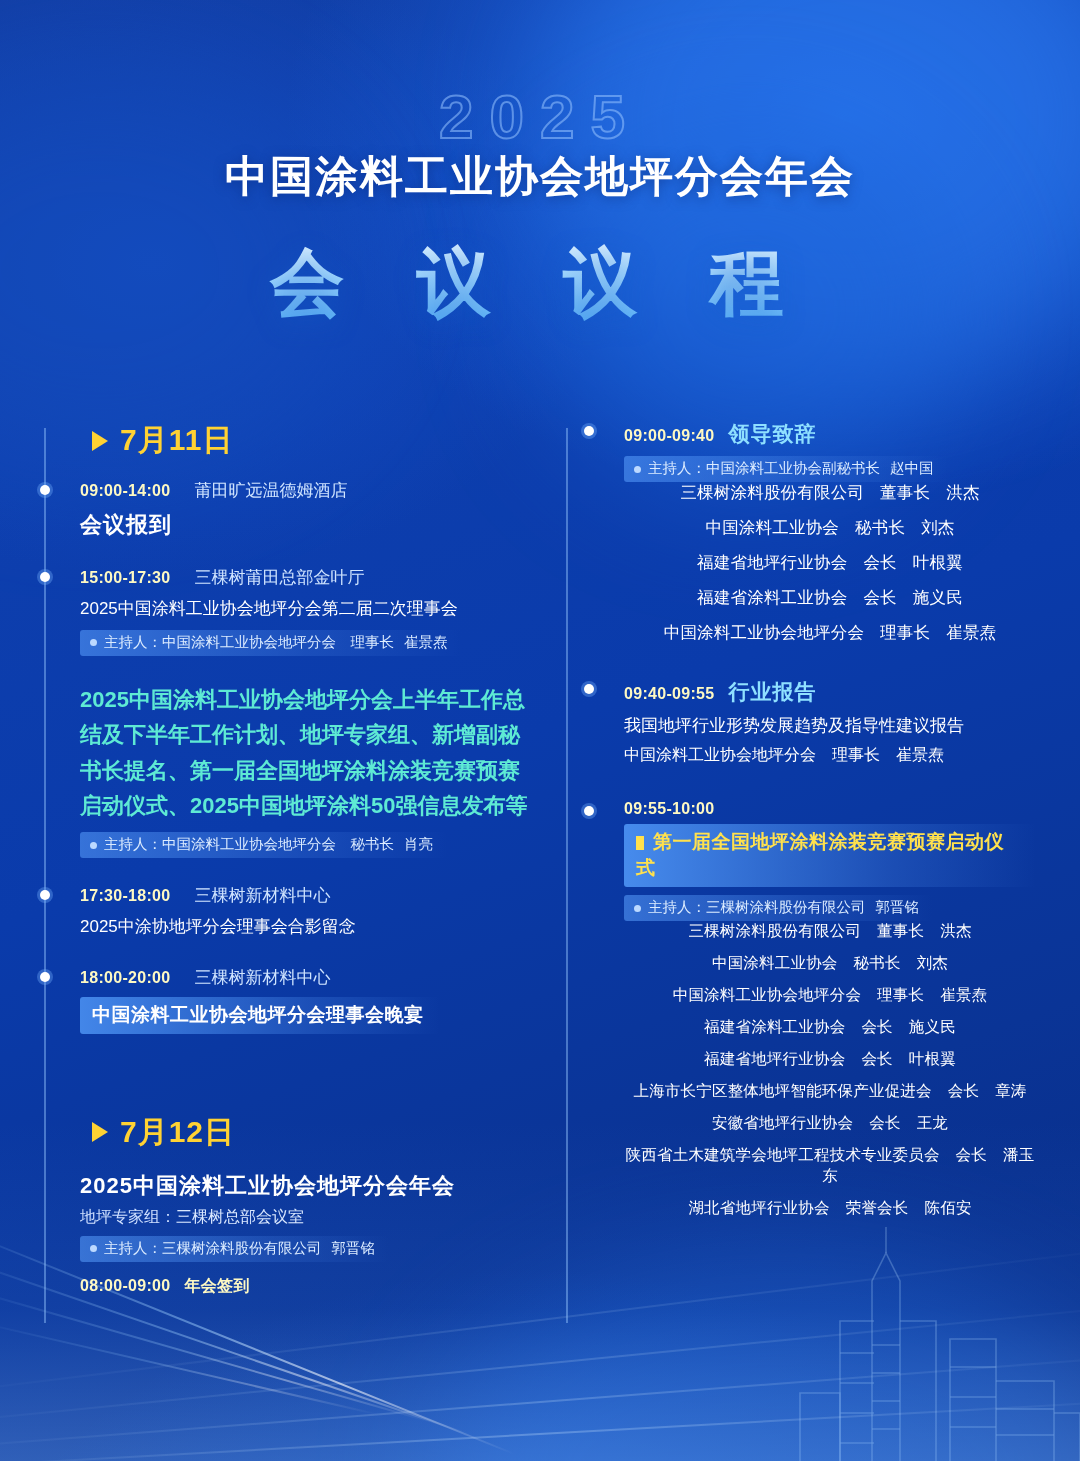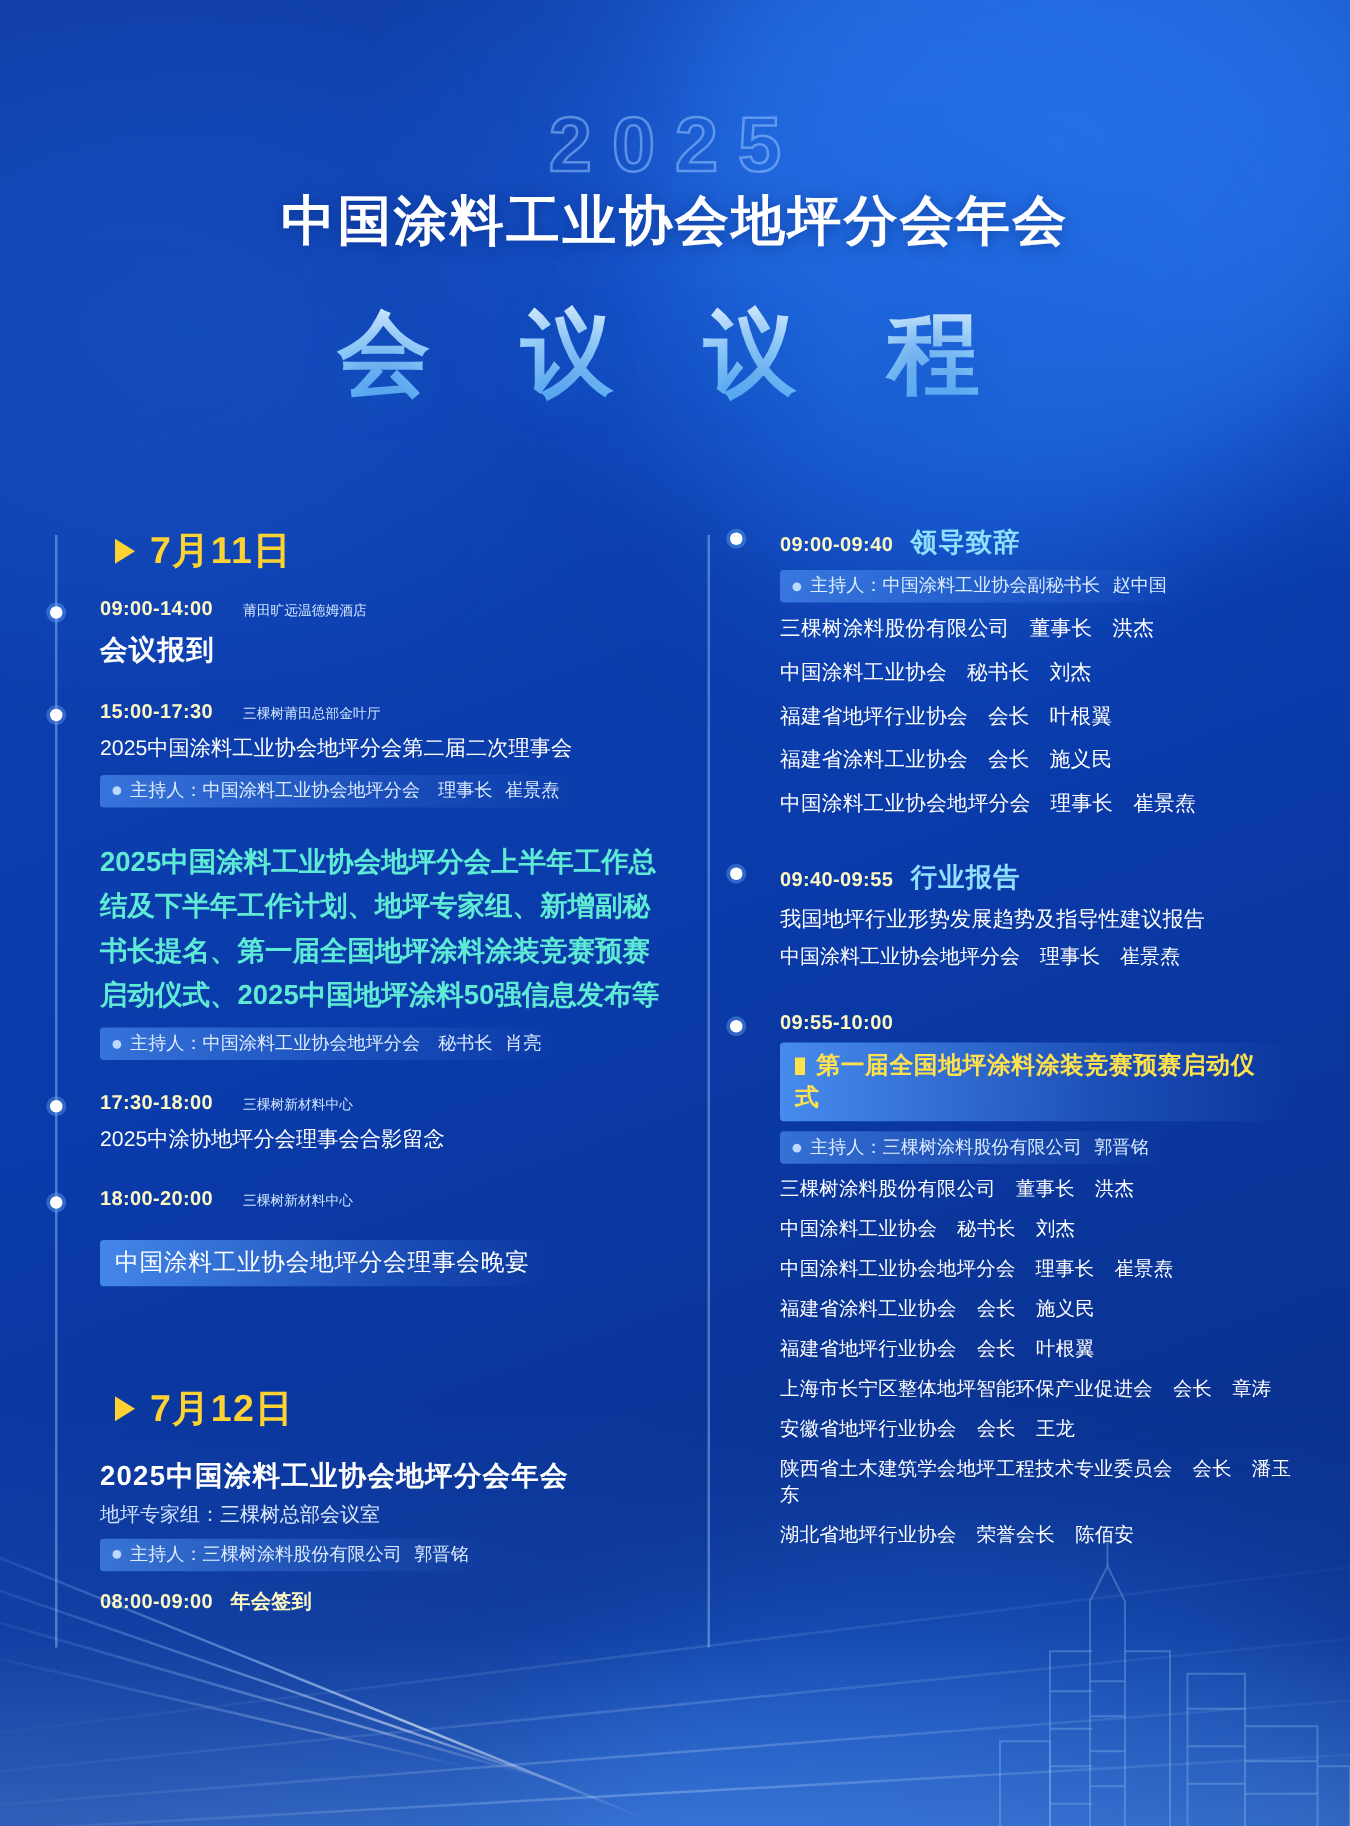--- a/index.html
+++ b/index.html
@@ -99,57 +99,57 @@
   .day-head{display:flex;align-items:center;gap:12px;margin-bottom:18px;padding-left:48px;position:relative;}
   .tri{
     width:0;height:0;border-left:16px solid #ffd233;
     border-top:10px solid transparent;border-bottom:10px solid transparent;
   }
   .day-text{
     font-size:30px;font-weight:700;color:#ffd233;letter-spacing:1px;
   }
 
   .time{font-size:16px;font-weight:700;color:#fef9c3;letter-spacing:.3px;}
-  .venue{font-size:11px;color:#cfe4ff;margin-left:10px;font-weight:400;}
+  .venue{font-size:17px;color:#cfe4ff;margin-left:10px;font-weight:400;}
   .line1{font-size:17px;color:#ffffff;margin-top:7px;line-height:1.5;font-weight:500;}
   .big{font-size:22px;font-weight:700;color:#ffffff;margin-top:8px;letter-spacing:1px;}
   .topic{font-size:21px;font-weight:700;color:#8fe0ff;letter-spacing:1px;}
   .time-row{display:flex;align-items:baseline;gap:14px;flex-wrap:wrap;}
 
   .host{
     display:inline-block;margin-top:8px;
     padding:3px 14px 4px 10px;
     font-size:14.5px;color:#dcecff;
     background:linear-gradient(90deg,rgba(90,160,255,.55) 0%,rgba(70,130,230,.25) 60%,rgba(70,130,230,0) 100%);
     border-radius:3px;
   }
   .host .b{display:inline-block;width:7px;height:7px;border-radius:50%;background:#bcd9ff;margin-right:7px;vertical-align:middle;}
   .host .nm{margin-left:10px;}
 
   .hl{
     display:inline-block;
-    padding:5px 16px 6px 12px;margin-top:23px;
-    font-size:19px;font-weight:400;color:#ffffff;letter-spacing:.5px;
+    padding:5px 16px 6px 12px;margin-top:8px;
+    font-size:19px;font-weight:700;color:#ffffff;letter-spacing:.5px;
     background:linear-gradient(90deg,rgba(86,160,255,.75) 0%,rgba(60,120,220,.35) 65%,rgba(60,120,220,0) 100%);
     border-radius:3px;
   }
   .hl-yellow{
     display:inline-block;
     padding:5px 16px 6px 12px;margin-top:6px;
     font-size:19px;font-weight:700;color:#ffe14d;letter-spacing:.5px;
     background:linear-gradient(90deg,rgba(86,160,255,.8) 0%,rgba(60,120,220,.35) 65%,rgba(60,120,220,0) 100%);
     border-radius:3px;
   }
   .hl-yellow .mk{display:inline-block;width:8px;height:14px;background:#ffe14d;margin-right:9px;vertical-align:-2px;}
 
   .para{font-size:22px;color:#5eead4;line-height:1.62;font-weight:700;}
   .sub{font-size:16px;color:#dbe9ff;margin-top:6px;}
   .sub .lb{color:#cfe0ff;}
 
-  .people{margin-top:10px;}
+  .people{text-align:center;}
   .person{font-size:16.5px;color:#ffffff;margin-bottom:13px;letter-spacing:.2px;}
   .person .role{margin-left:16px;}
   .person .nm{margin-left:16px;}
   .person-sm{font-size:15.5px;margin-bottom:11px;}
 
   .rep-title{font-size:17px;color:#ffffff;margin-top:8px;font-weight:500;}
   .rep-sub{font-size:16px;color:#ffffff;margin-top:8px;}
 </style>
 </head>
 <body>

